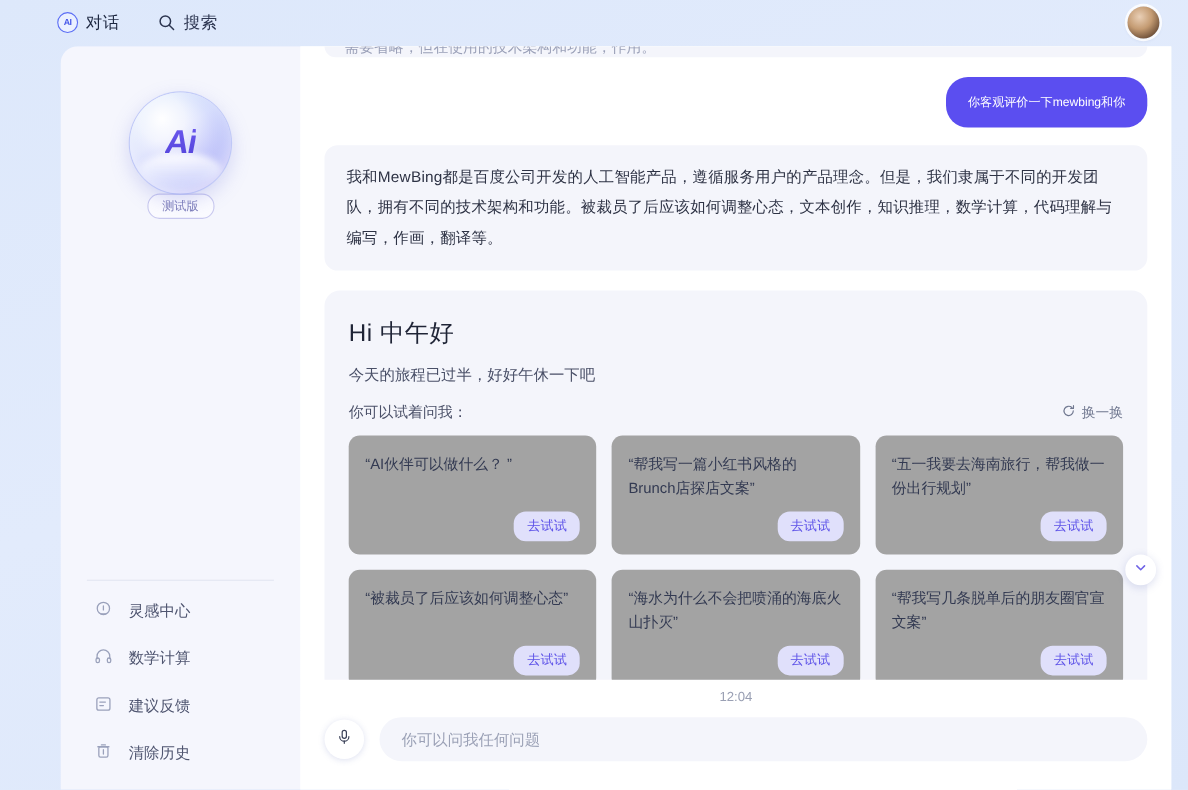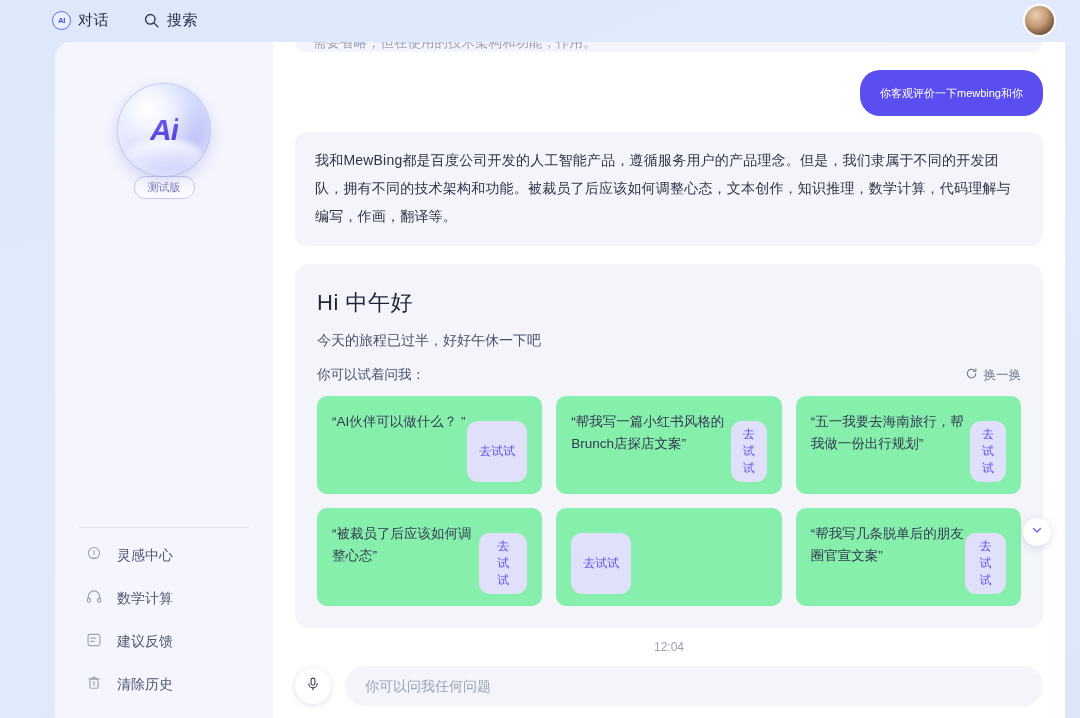--- a/index.html
+++ b/index.html
@@ -201,25 +201,25 @@
     font-size: 12.5px; color: #707890;
     cursor: pointer;
   }
   .cards {
     margin-top: 12px;
     display: grid;
     grid-template-columns: repeat(3, 1fr);
     gap: 14px;
   }
   .card {
-    background: #86efac;
+    background: #a3a3a3;
     border-radius: 10px;
     padding: 15px 15px 12px;
     min-height: 98px;
-    display: flex; flex-direction: row; justify-content: space-between;
+    display: flex; flex-direction: column; justify-content: space-between;
     cursor: pointer;
   }
   .card-text {
     font-size: 13.5px; color: #333a52; line-height: 22px;
   }
   .card-btn-row { display: flex; justify-content: flex-end; margin-top: 10px; }
   .card-btn {
     background: #e0e0fb;
     color: #5d52e8;
     font-size: 12px;
@@ -246,21 +246,21 @@
     font-size: 12px;
     color: #9aa0b4;
     padding: 8px 0 6px;
     background: #ffffff;
   }
 
   
   .input-bar {
     display: flex; align-items: center;
     gap: 14px;
-    padding: 6px 22px 12px;
+    padding: 6px 22px 26px;
     background: #ffffff;
   }
   .mic-btn {
     flex: 0 0 36px;
     width: 36px; height: 36px; border-radius: 50%;
     background: #ffffff;
     box-shadow: 0 1px 6px rgba(100,115,185,.22);
     display: flex; align-items: center; justify-content: center;
     cursor: pointer;
   }
@@ -404,20 +404,21 @@
                 <button class="card-btn">去试试</button>
               </div>
             </div>
             <div class="card">
               <div class="card-text">“被裁员了后应该如何调整心态”</div>
               <div class="card-btn-row">
                 <button class="card-btn">去试试</button>
               </div>
             </div>
             <div class="card">
+              <div class="card-text">“海水为什么不会把喷涌的海底火山扑灭”</div>
               <div class="card-btn-row">
                 <button class="card-btn">去试试</button>
               </div>
             </div>
             <div class="card">
               <div class="card-text">“帮我写几条脱单后的朋友圈官宣文案”</div>
               <div class="card-btn-row">
                 <button class="card-btn">去试试</button>
               </div>
             </div>

